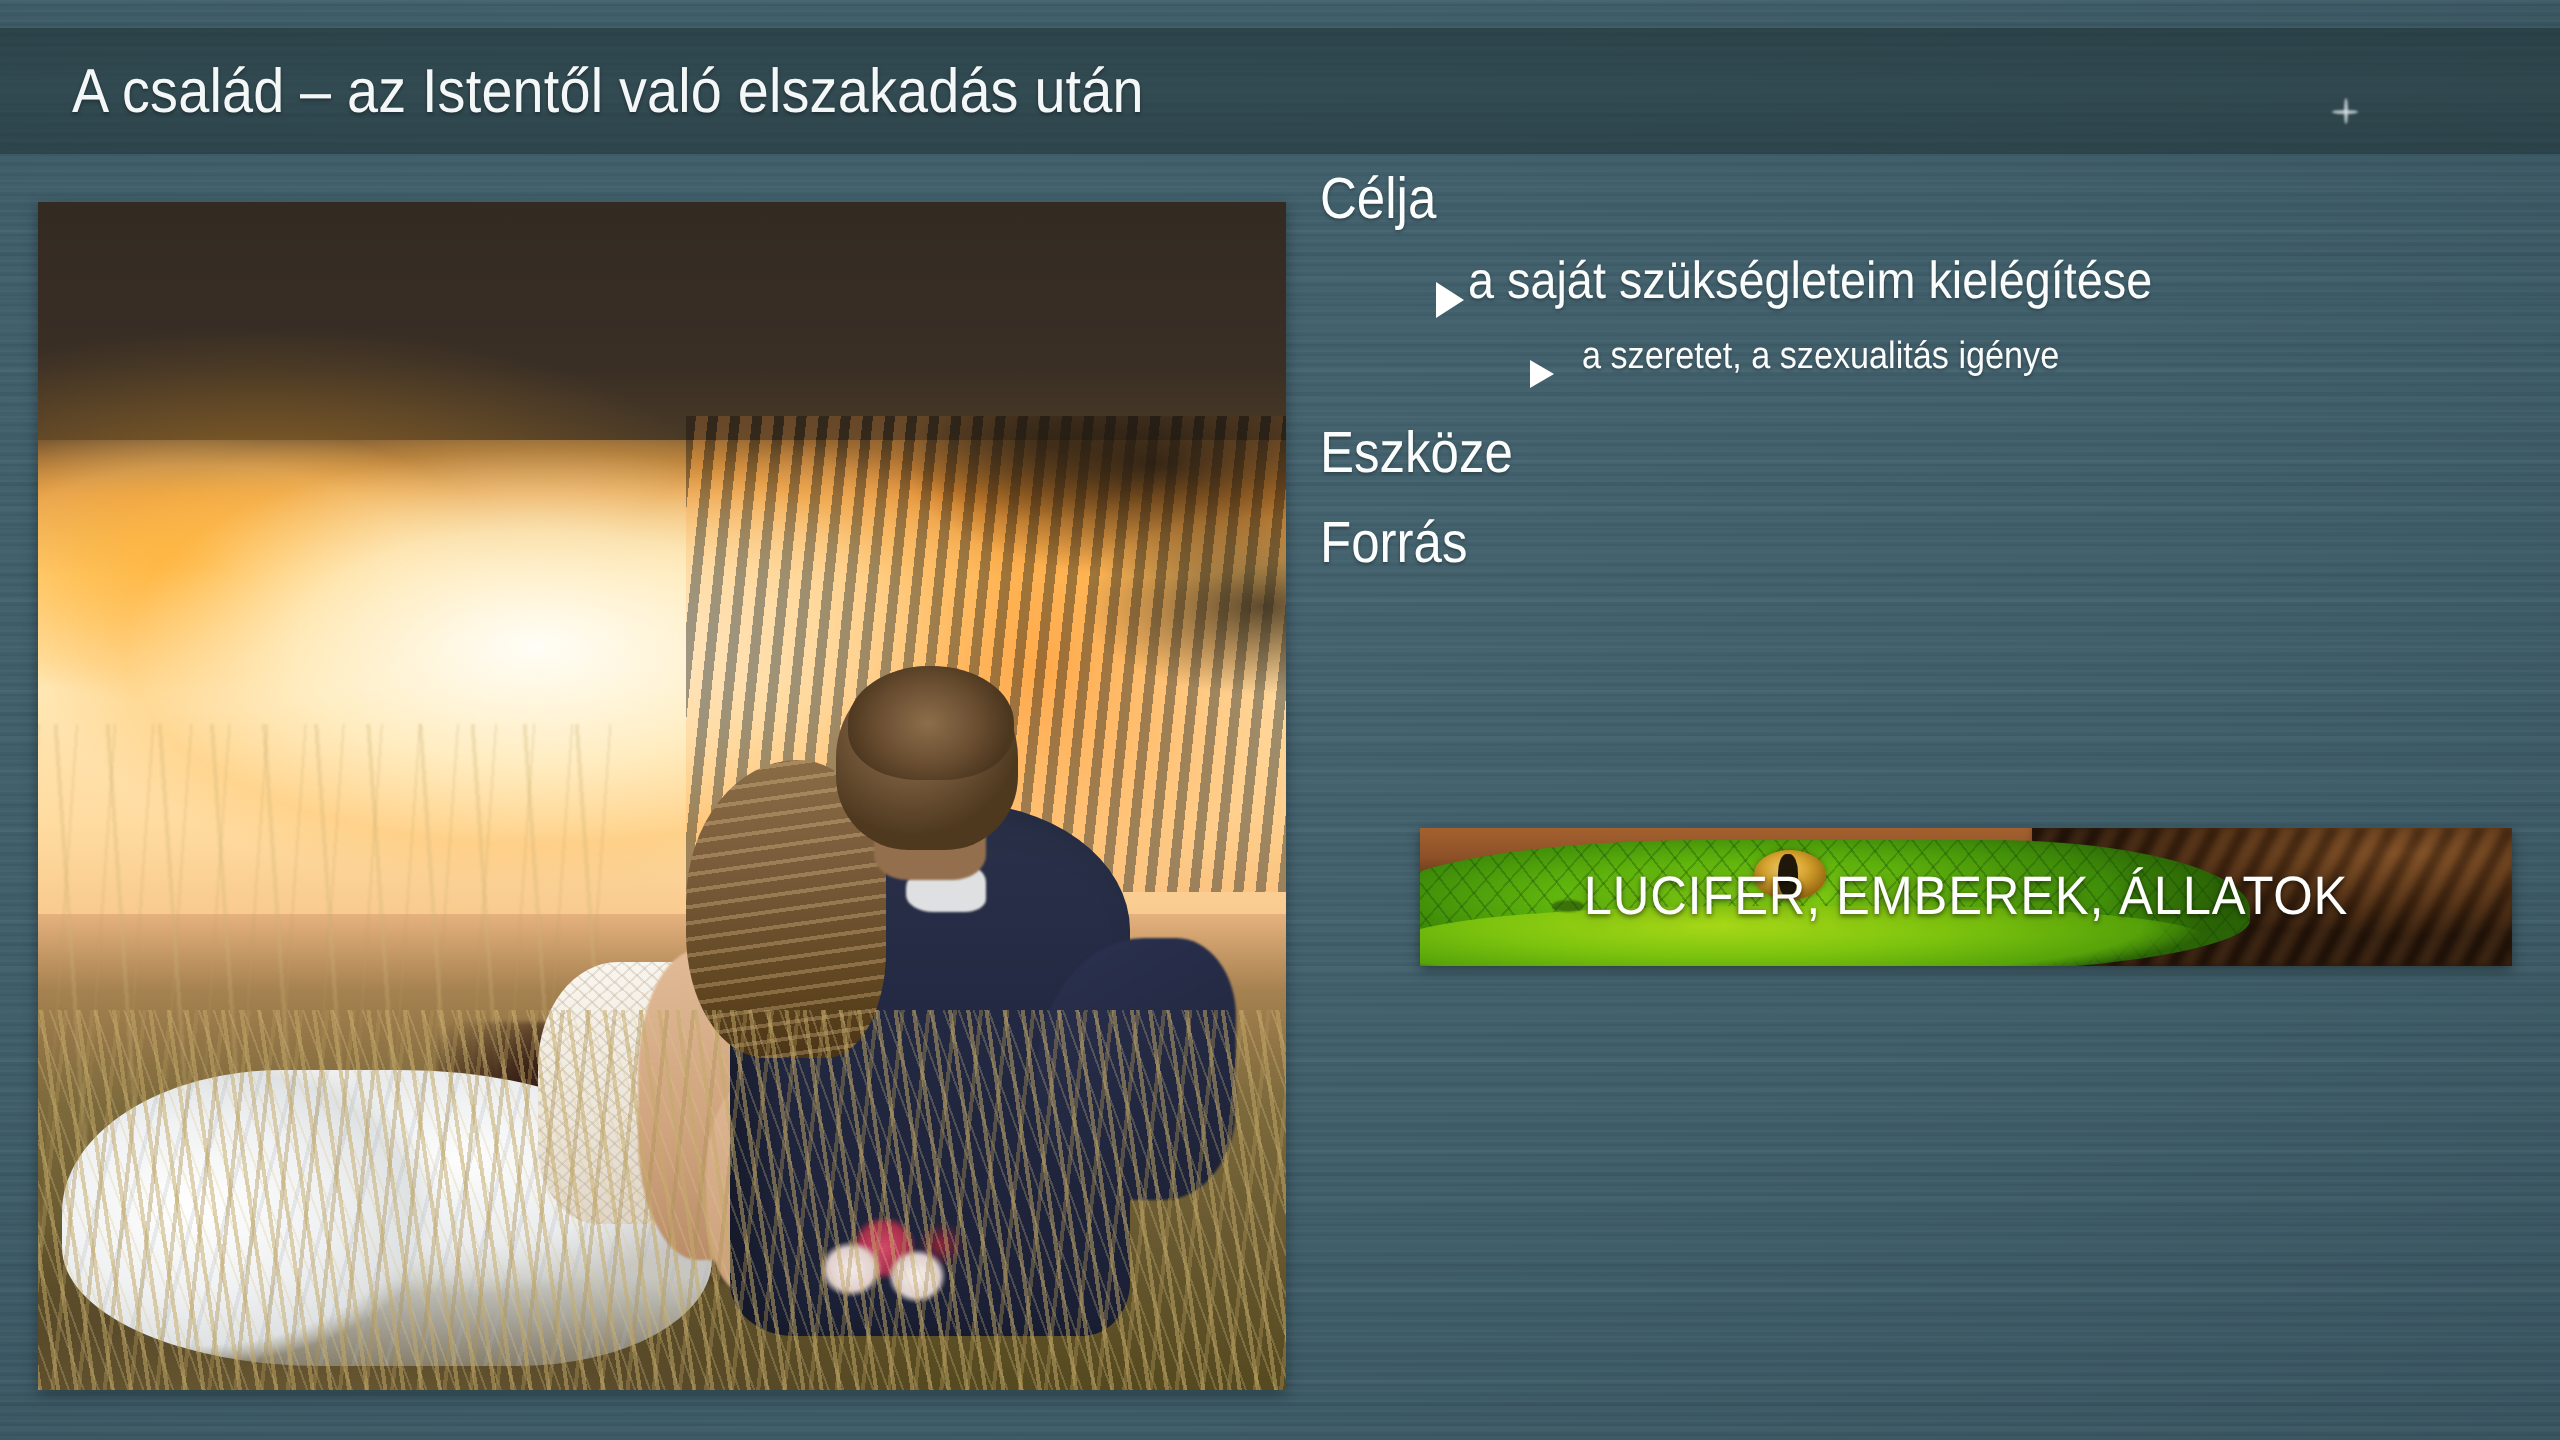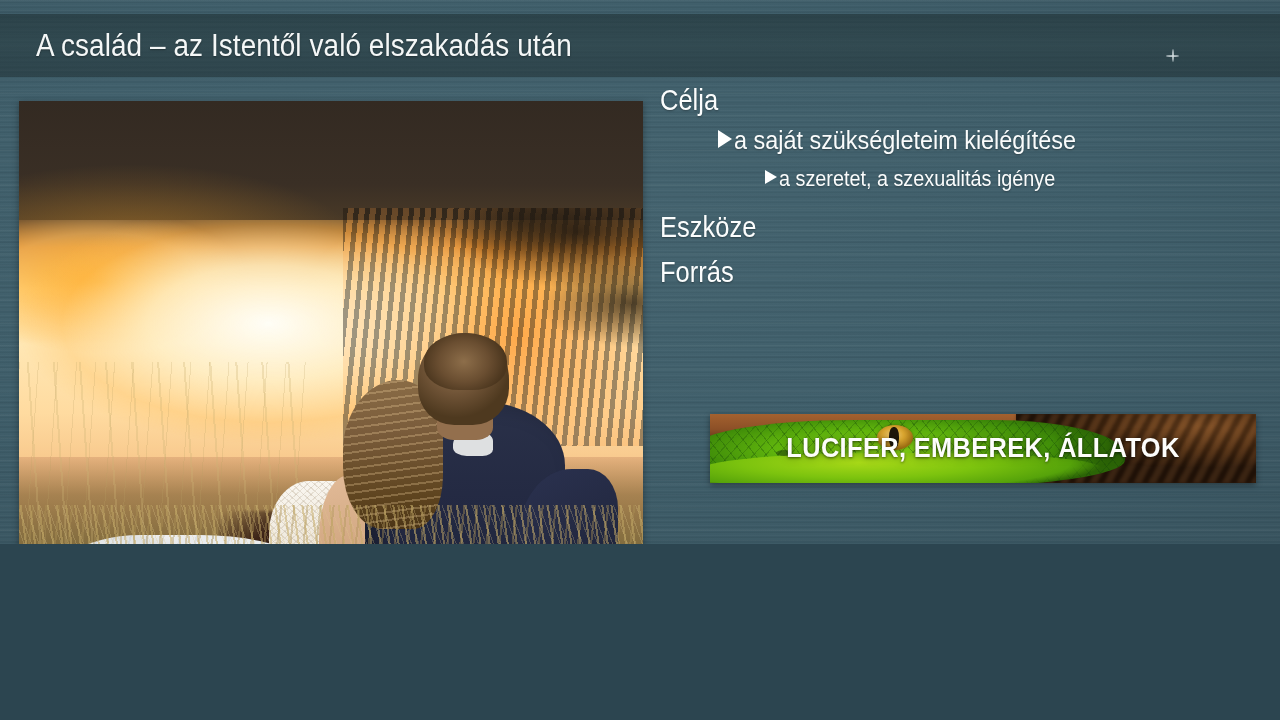--- a/index.html
+++ b/index.html
@@ -11,21 +11,21 @@
     width: 1280px;
     height: 720px;
     overflow: hidden;
     font-family: "Liberation Sans", sans-serif;
   }
 
   
   .slide {
     position: relative;
     width: 1280px;
-    height: 544px;
+    height: 720px;
     background: #a16207;
     overflow: hidden;
   }
 
   
   .bg-texture {
     position: absolute;
     inset: 0;
     background:
       repeating-linear-gradient(to bottom,
@@ -307,55 +307,54 @@
     font-size: 29px;
     line-height: 40px;
     font-weight: 400;
     transform: scaleX(.88);
     transform-origin: left center;
     white-space: nowrap;
     text-shadow: 0 1px 2px rgba(0,0,0,.32);
   }
   .bullet-row {
     display: flex;
-    align-items: center;
+    align-items: flex-end;
     color: #fafcfc;
     white-space: nowrap;
     text-shadow: 0 1px 2px rgba(0,0,0,.30);
   }
   .bullet-row .tri {
     flex: 0 0 auto;
     width: 0; height: 0;
     border-style: solid;
     border-color: transparent transparent transparent #ffffff;
   }
   
   .lvl1 { margin-left: 58px; font-size: 26px; line-height: 41px; }
   .lvl1 .tri { border-width: 9px 0 9px 14px; position: relative; top: -2px; margin-right: 2px; }
   .lvl1 .txt { transform: scaleX(.9); transform-origin: left center; }
   
-  .lvl2 { margin-left: 105px; font-size: 22px; line-height: 35px; }
+  .lvl2 { margin-left: 105px; font-size: 19px; line-height: 35px; gap: 12px; }
   .lvl2 .tri { border-width: 7.5px 0 7.5px 12px; position: relative; top: -2px; margin-right: 2px; }
   .lvl2 .txt { transform: scaleX(.9); transform-origin: left center; }
 
   .h-celja  { margin-top: 0; }
   .h-eszkoz { margin-top: 11px; }
   .h-forras { margin-top: 5px; }
 
   
   .snake-banner {
     position: absolute;
     left: 710px;
     top: 414px;
     width: 546px;
     height: 69px;
     overflow: hidden;
     box-shadow: 0 2px 6px rgba(0,0,0,.40);
     background: #1d1208;
-    font-weight: bold;
   }
   .sb-layer { position: absolute; inset: 0; }
   
   .sb-branch {
     position: absolute; inset: 0;
     background:
       linear-gradient(to bottom, #a4612f 0%, #8c5027 22%, #4c2a12 46%, #321c0c 100%);
   }
   .sb-branch-r {
     position: absolute; left: 56%; top: 0; width: 44%; height: 100%;

